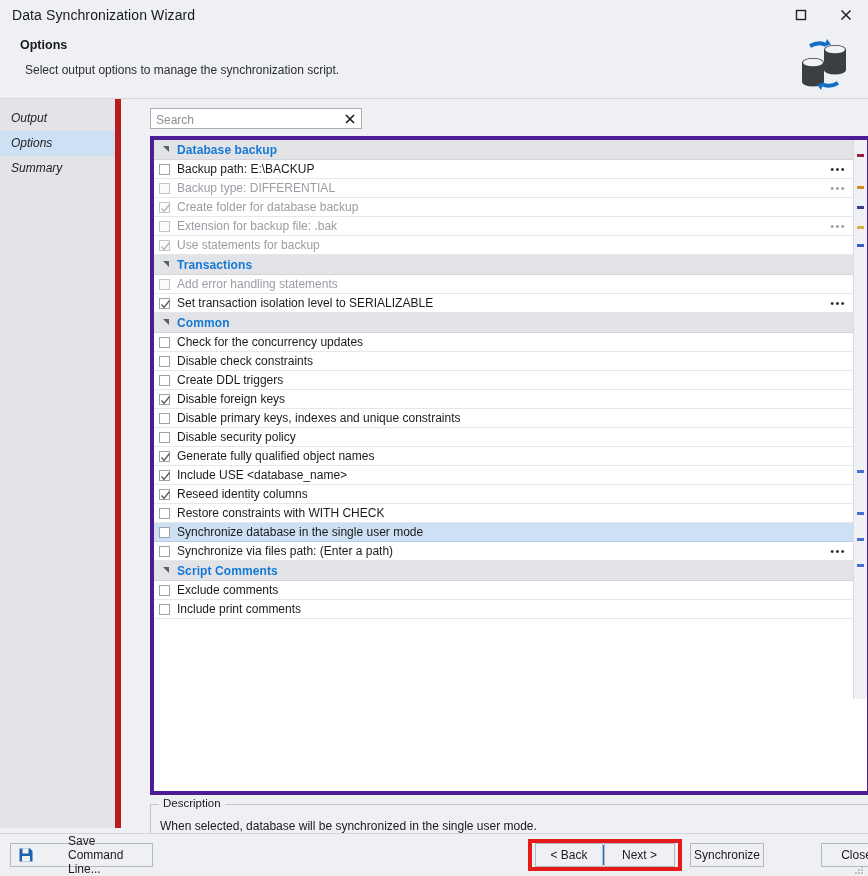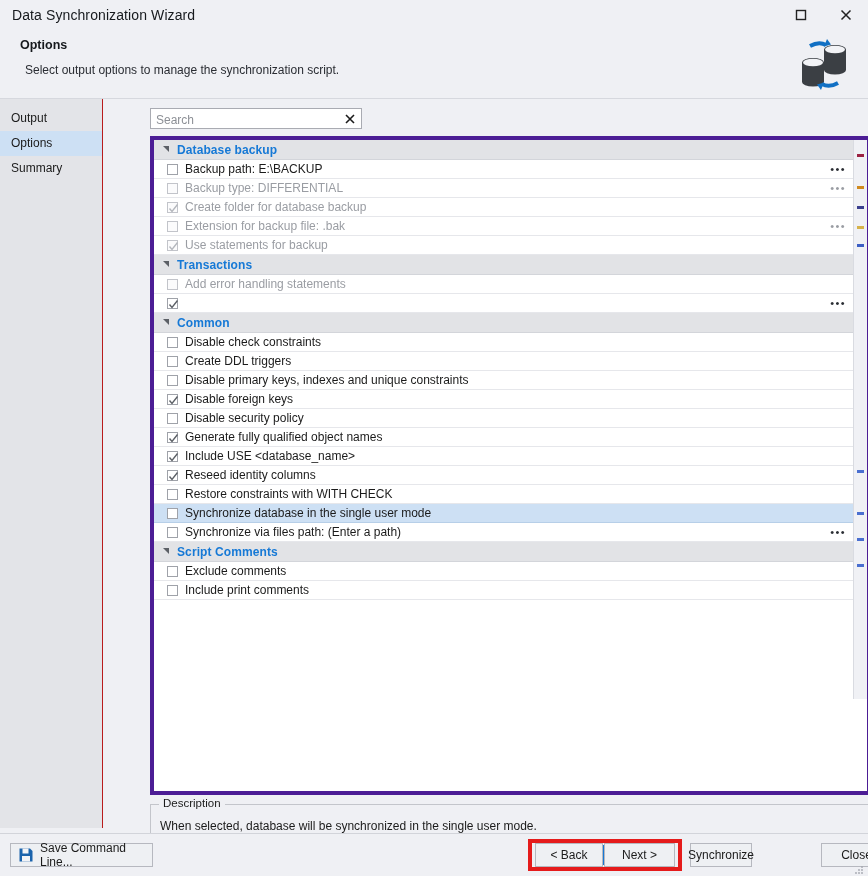--- a/index.html
+++ b/index.html
@@ -22,21 +22,21 @@
 
   
   .header{height:68px;background:#eff0f4;position:relative;border-bottom:1px solid #d6d8de;}
   .header-title{position:absolute;left:20px;top:8px;font-size:12.5px;font-weight:bold;color:#16191d;}
   .header-sub{position:absolute;left:25px;top:33px;font-size:12px;color:#2a2d33;}
   .header-icon{position:absolute;right:17px;top:4px;width:58px;height:56px;}
 
   
   .body-area{position:absolute;left:0;top:99px;width:868px;height:729px;}
 
-  .sidebar{position:absolute;left:0;top:0;width:103px;height:729px;background:#e3e4e8;border-right:1px solid #b91c1c;box-sizing:border-box;}
+  .sidebar{position:absolute;left:0;top:0;width:121px;height:729px;background:#e3e4e8;border-right:6px solid #b91c1c;box-sizing:border-box;font-style:italic;}
   .side-item{height:25px;line-height:25px;padding-left:11px;font-size:12px;color:#1b1b1b;box-sizing:border-box;}
   .side-item.sel{background:#cde0f4;}
   .side-top{height:7px;}
 
   .content{position:absolute;left:137px;top:0;width:747px;height:729px;box-sizing:border-box;padding:9px 13px 0 13px;}
 
   
   .search-box{position:relative;width:212px;height:21px;background:#fff;border:1px solid #a9abb2;box-sizing:border-box;}
   .search-box input{border:0;outline:0;width:182px;height:19px;padding-left:5px;font-family:"Liberation Sans",sans-serif;font-size:12px;color:#1b1b1b;background:transparent;}
   .search-box input::placeholder{color:#8d9096;opacity:1;}
@@ -45,21 +45,21 @@
   
   .list-wrap{position:relative;margin-top:7px;width:721px;height:659px;border:4px solid #4c1d95;background:#fff;box-sizing:border-box;display:flex;}
   .list{position:relative;flex:1 1 auto;height:559px;overflow:hidden;background:#fff;}
   .scroll-col{width:14px;height:559px;background:#f0f1f5;border-left:1px solid #d9dbe1;position:relative;box-sizing:border-box;}
   .sc-mark{position:absolute;left:3px;width:7px;height:3px;}
 
   .grp{height:20px;background:#e2e3e6;border-bottom:1px solid #d3d5da;display:flex;align-items:center;padding-left:7px;box-sizing:border-box;}
   .grp-arrow{width:11px;height:11px;margin-right:5px;flex:0 0 auto;}
   .grp-label{font-size:12px;font-weight:bold;color:#1679d6;letter-spacing:.1px;}
 
-  .row{height:19px;border-bottom:1px solid #e6e7eb;display:flex;align-items:center;padding-left:13px;box-sizing:border-box;position:relative;background:#fff;}
+  .row{height:19px;border-bottom:1px solid #e6e7eb;display:flex;align-items:center;padding-left:5px;box-sizing:border-box;position:relative;background:#fff;}
   .row.sel{background:#cde0f4;border-bottom:1px solid #b7cfe8;}
   .cb{width:11px;height:11px;border:1px solid #9fa2a9;background:#fff;box-sizing:border-box;margin-right:7px;flex:0 0 auto;position:relative;}
   .cb.dis{border-color:#c2c4ca;background:#fbfbfc;}
   .cb svg{position:absolute;left:0;top:0;}
   .row-label{font-size:12px;color:#1b1b1b;white-space:nowrap;}
   .row.dis .row-label{color:#9a9da3;}
   .ell{position:absolute;right:7px;top:3px;font-size:11px;letter-spacing:1.4px;color:#2a2d33;line-height:12px;}
   .row.dis .ell{color:#9a9da3;}
   .filler{background:#fff;}
 
@@ -70,26 +70,26 @@
 
   
   .defaults-bar{margin-top:10px;width:721px;height:24px;position:relative;}
   .btn{background:#eef0f3;border:1px solid #b6b8bf;font-family:"Liberation Sans",sans-serif;font-size:12px;color:#1b1b1b;box-sizing:border-box;display:flex;align-items:center;justify-content:center;}
   .btn-save-def{position:absolute;left:0;top:0;width:127px;height:24px;}
   .btn-devart{position:absolute;right:140px;top:0;width:135px;height:24px;}
   .btn-mydef{position:absolute;right:0;top:0;width:131px;height:24px;}
 
   
   .footer{position:absolute;left:0;top:833px;width:868px;height:43px;background:#eff0f4;border-top:1px solid #d2d4da;}
-  .btn-cmdline{position:absolute;left:10px;top:9px;width:143px;height:24px;display:flex;align-items:center;padding-left:8px;justify-content:flex-start;}
+  .btn-cmdline{position:absolute;left:10px;top:9px;width:143px;height:24px;display:flex;align-items:center;padding-left:8px;justify-content:flex-start;gap:28px;}
   .cmd-icon{width:14px;height:14px;margin-right:7px;flex:0 0 auto;}
   .btn-back{position:absolute;left:535px;top:9px;width:68px;height:24px;}
   .btn-next{position:absolute;left:604px;top:9px;width:71px;height:24px;}
   .focusline{position:absolute;left:603px;top:11px;width:2px;height:20px;background:#1679d6;}
-  .btn-sync{position:absolute;left:690px;top:9px;width:62px;height:24px;}
+  .btn-sync{position:absolute;left:690px;top:9px;width:74px;height:24px;}
   .btn-close{position:absolute;left:821px;top:9px;width:71px;height:24px;}
   .redbox{position:absolute;left:528px;top:839px;width:154px;height:32px;border:4px solid #e51b1b;box-sizing:border-box;}
   .grip{position:absolute;right:4px;bottom:3px;width:10px;height:10px;}
 </style>
 </head>
 <body>
 
 <div class="window">
 
   <div class="titlebar">
@@ -195,47 +195,52 @@
             <div class="row dis">
               <span class="cb dis"></span>
               <span class="row-label">Add error handling statements</span>
             </div>
             <div class="row">
               <span class="cb">
                 <svg width="11" height="11" viewBox="0 0 11 11">
                   <path d="M1.5 5.5 L4 8.5 L9.5 1.5" fill="none" stroke="#5c6066" stroke-width="1.4"></path>
                 </svg>
               </span>
+              <span class="row-label">Set transaction isolation level to SERIALIZABLE</span>
               <span class="ell">•••</span>
             </div>
             <div class="grp">
               <svg class="grp-arrow" width="11" height="11" viewBox="0 0 11 11">
                 <path d="M2 2 L8 8 L8 2 Z" fill="#5c6066"></path>
               </svg>
               <span class="grp-label">Common</span>
             </div>
             <div class="row">
               <span class="cb"></span>
+              <span class="row-label">Check for the concurrency updates</span>
+            </div>
+            <div class="row">
+              <span class="cb"></span>
               <span class="row-label">Disable check constraints</span>
             </div>
             <div class="row">
               <span class="cb"></span>
               <span class="row-label">Create DDL triggers</span>
             </div>
             <div class="row">
+              <span class="cb">
+                <svg width="11" height="11" viewBox="0 0 11 11">
+                  <path d="M1.5 5.5 L4 8.5 L9.5 1.5" fill="none" stroke="#5c6066" stroke-width="1.4"></path>
+                </svg>
+              </span>
+              <span class="row-label">Disable foreign keys</span>
+            </div>
+            <div class="row">
               <span class="cb"></span>
               <span class="row-label">Disable primary keys, indexes and unique constraints</span>
-            </div>
-            <div class="row">
-              <span class="cb">
-                <svg width="11" height="11" viewBox="0 0 11 11">
-                  <path d="M1.5 5.5 L4 8.5 L9.5 1.5" fill="none" stroke="#5c6066" stroke-width="1.4"></path>
-                </svg>
-              </span>
-              <span class="row-label">Disable foreign keys</span>
             </div>
             <div class="row">
               <span class="cb"></span>
               <span class="row-label">Disable security policy</span>
             </div>
             <div class="row">
               <span class="cb">
                 <svg width="11" height="11" viewBox="0 0 11 11">
                   <path d="M1.5 5.5 L4 8.5 L9.5 1.5" fill="none" stroke="#5c6066" stroke-width="1.4"></path>
                 </svg>

